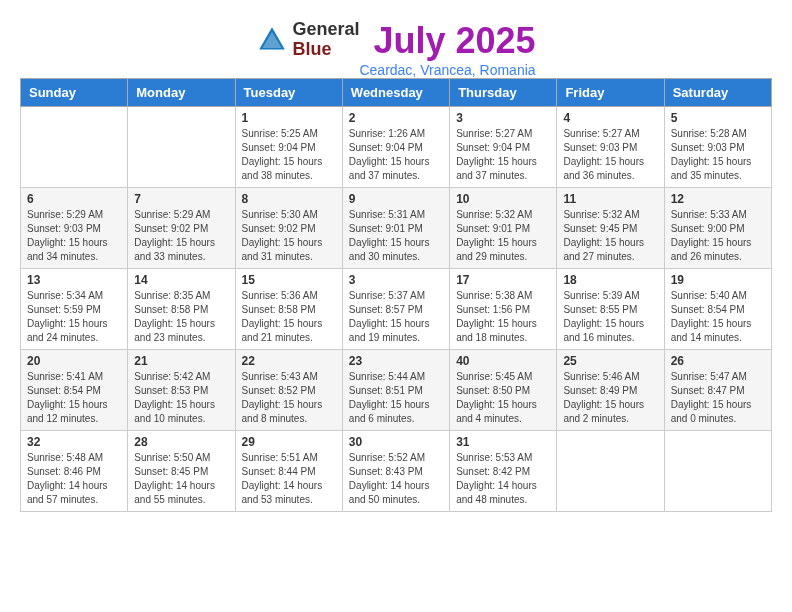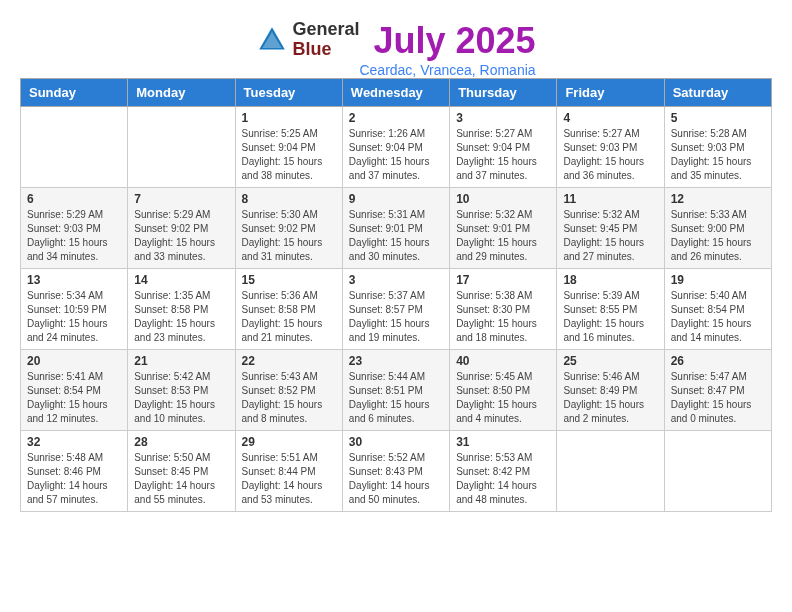--- a/index.html
+++ b/index.html
@@ -202,27 +202,27 @@
           <div class="day-detail">Sunrise: 5:33 AM
 Sunset: 9:00 PM
 Daylight: 15 hours
 and 26 minutes.</div>
         </td>
       </tr>
       <tr>
         <td>
           <span class="day-num">13</span>
           <div class="day-detail">Sunrise: 5:34 AM
-Sunset: 10:59 PM
+Sunset: 5:59 PM
 Daylight: 15 hours
 and 24 minutes.</div>
         </td>
         <td>
           <span class="day-num">14</span>
-          <div class="day-detail">Sunrise: 1:35 AM
+          <div class="day-detail">Sunrise: 8:35 AM
 Sunset: 8:58 PM
 Daylight: 15 hours
 and 23 minutes.</div>
         </td>
         <td>
           <span class="day-num">15</span>
           <div class="day-detail">Sunrise: 5:36 AM
 Sunset: 8:58 PM
 Daylight: 15 hours
 and 21 minutes.</div>
@@ -230,21 +230,21 @@
         <td>
           <span class="day-num">3</span>
           <div class="day-detail">Sunrise: 5:37 AM
 Sunset: 8:57 PM
 Daylight: 15 hours
 and 19 minutes.</div>
         </td>
         <td>
           <span class="day-num">17</span>
           <div class="day-detail">Sunrise: 5:38 AM
-Sunset: 8:30 PM
+Sunset: 1:56 PM
 Daylight: 15 hours
 and 18 minutes.</div>
         </td>
         <td>
           <span class="day-num">18</span>
           <div class="day-detail">Sunrise: 5:39 AM
 Sunset: 8:55 PM
 Daylight: 15 hours
 and 16 minutes.</div>
         </td>

